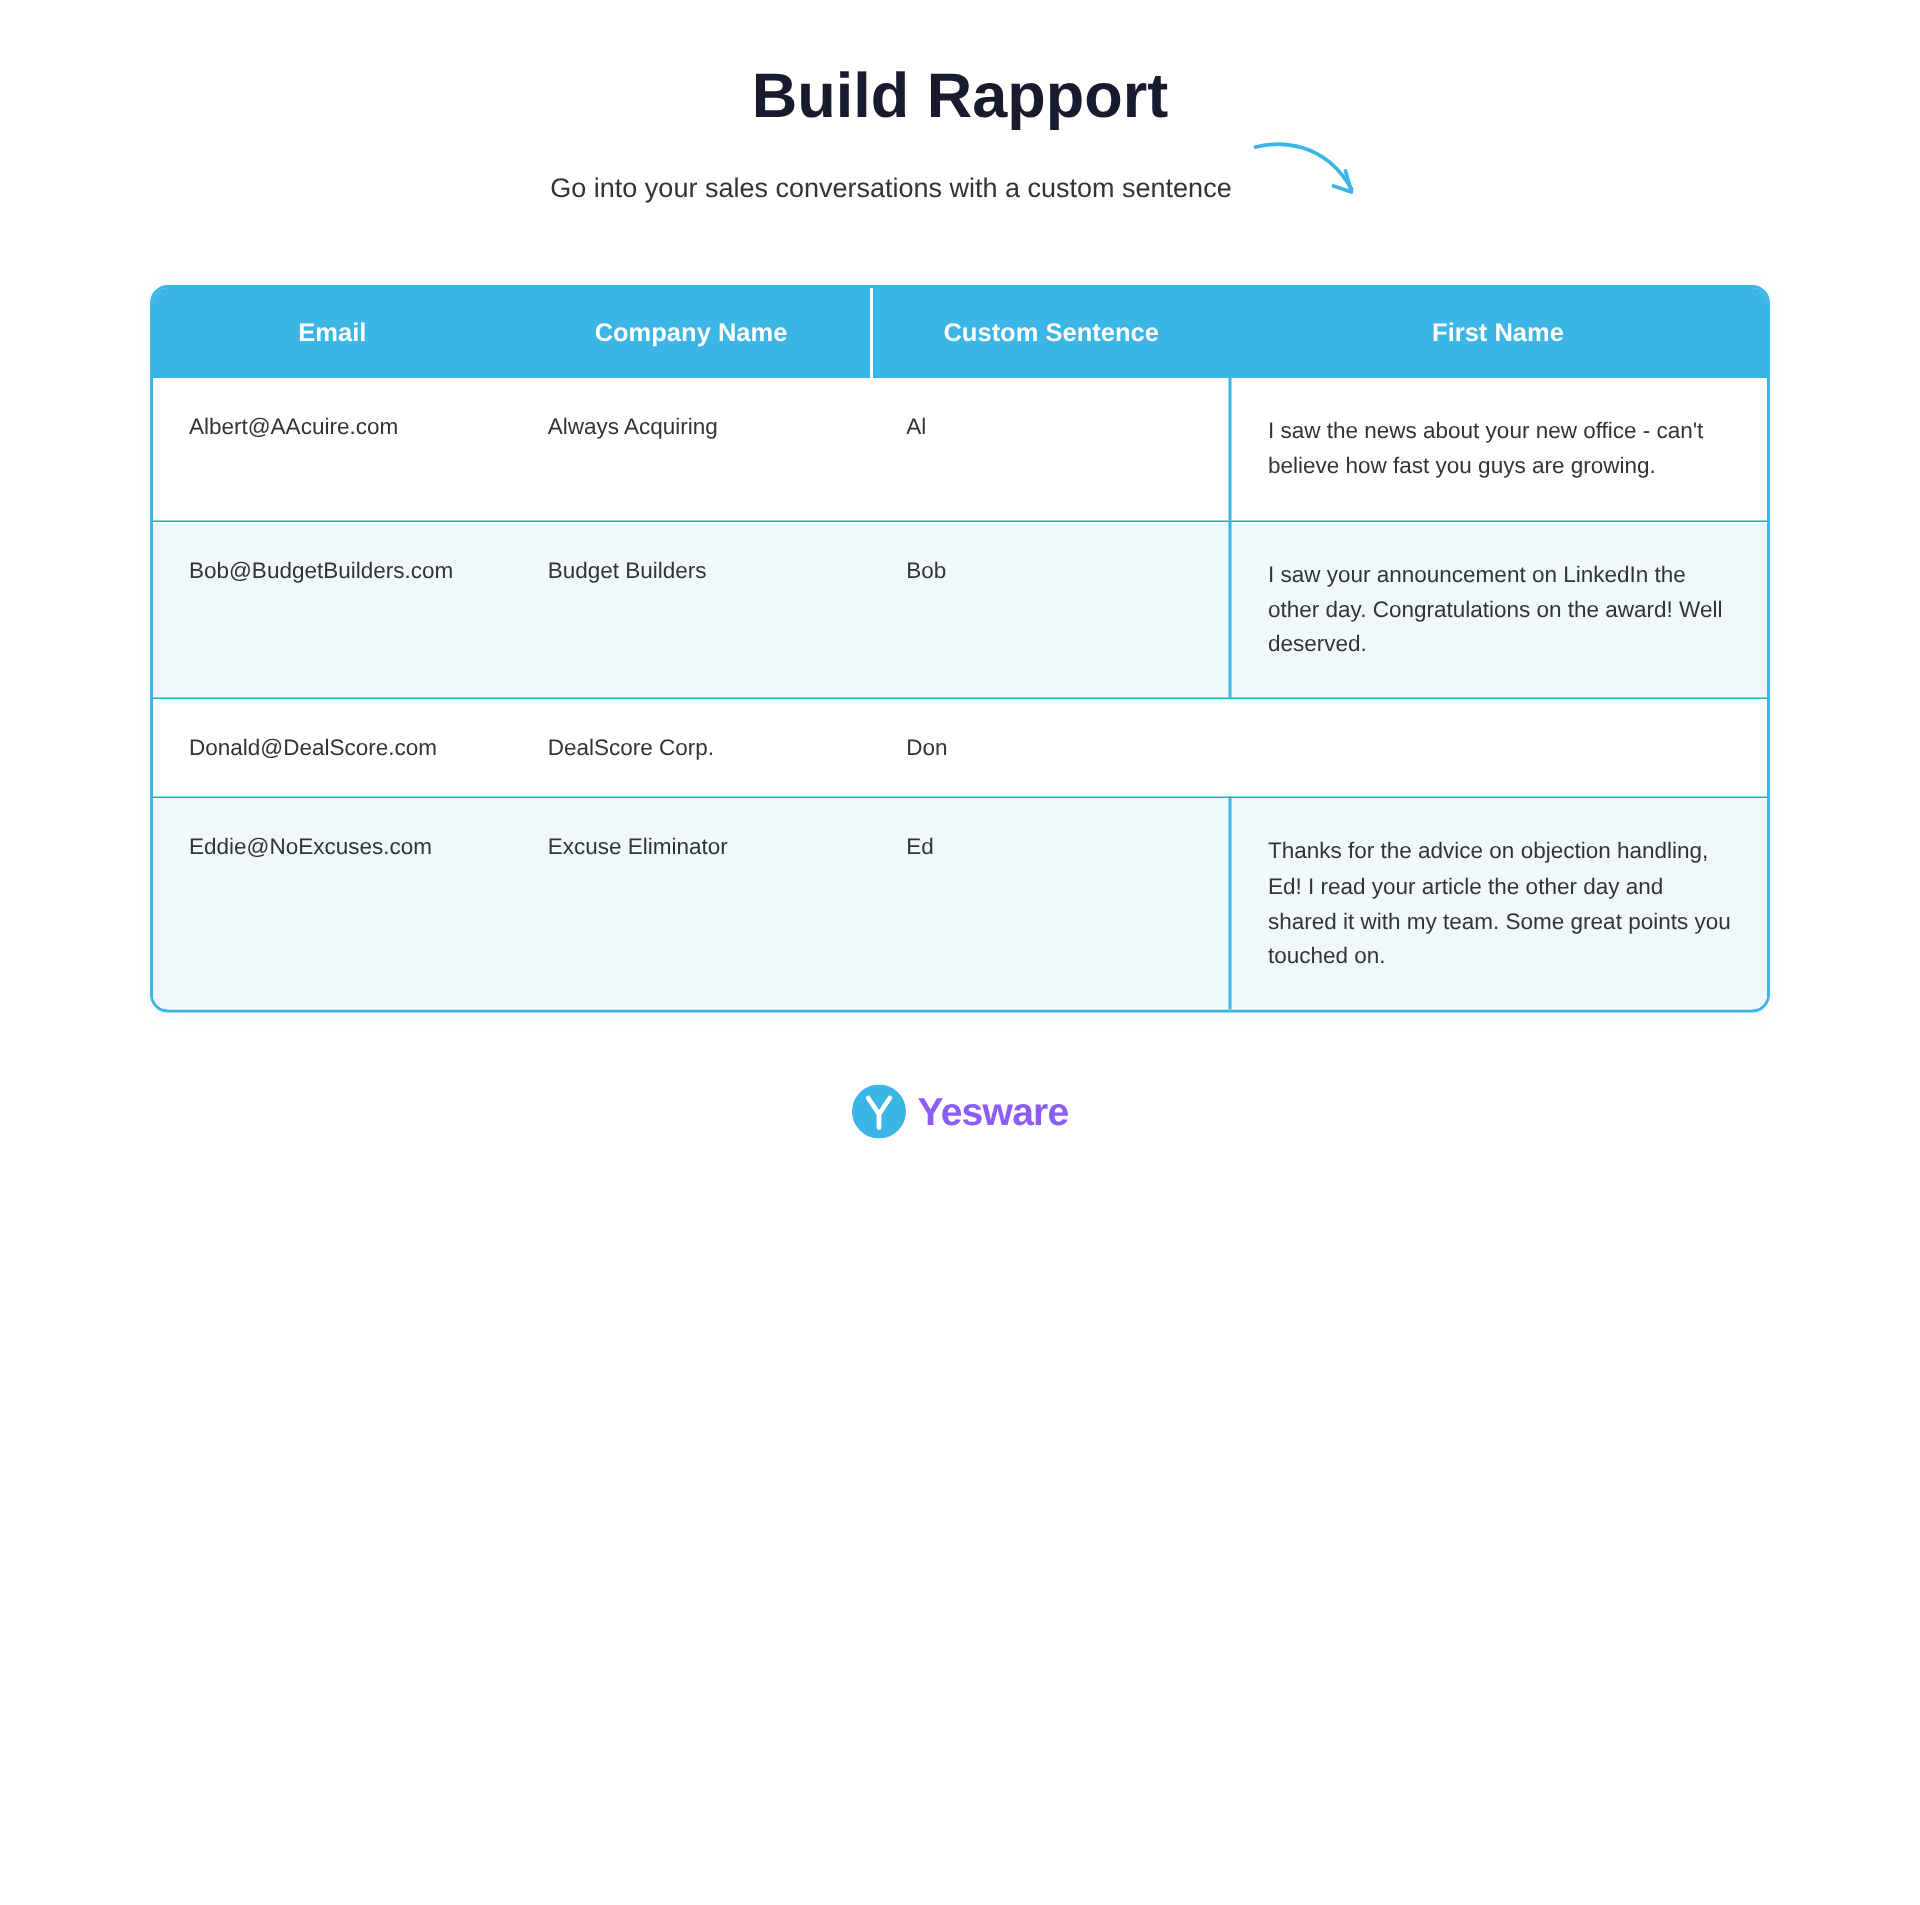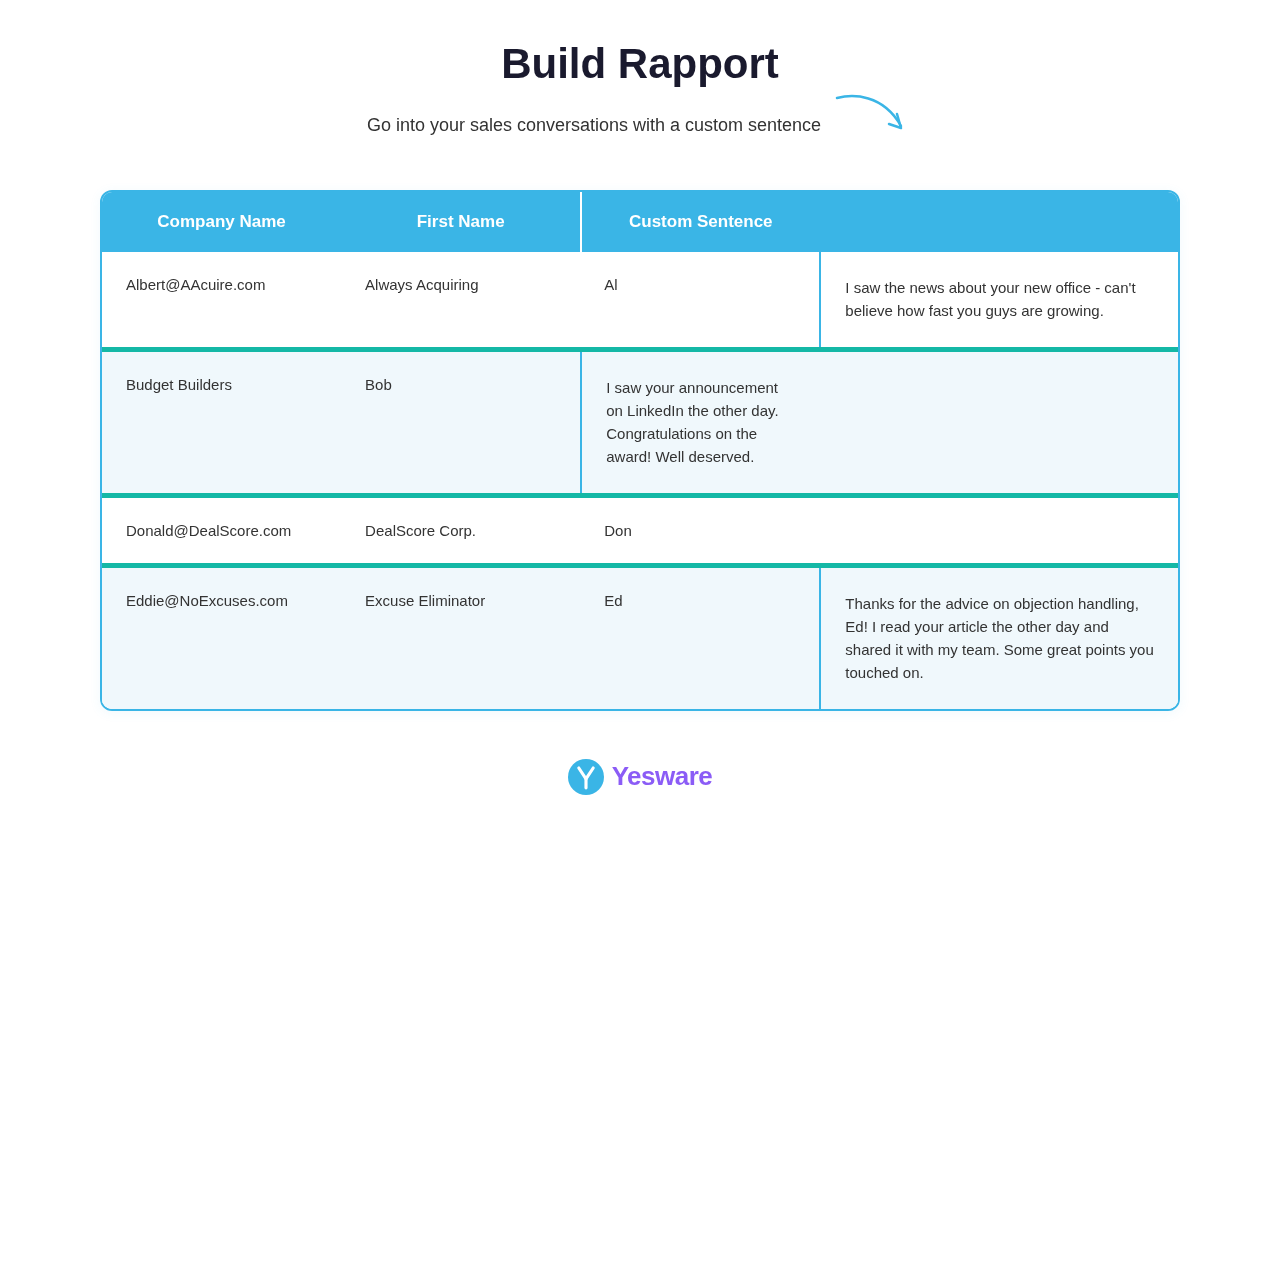--- a/index.html
+++ b/index.html
@@ -67,21 +67,21 @@
       border-left: 2px solid #fff;
     }
 
     .table-body {
       background: #fff;
     }
 
     .table-row {
       display: grid;
       grid-template-columns: 1fr 1fr 1fr 1.5fr;
-      border-bottom: 5px solid #14b8a6;
+      border-bottom: 1px solid #14b8a6;
     }
 
     .table-row:last-child {
       border-bottom: none;
     }
 
     .table-row:nth-child(even) {
       background: #f0f8fc;
     }
 
@@ -140,33 +140,35 @@
 
   <svg class="arrow-svg" width="80" height="60" viewBox="0 0 80 60" fill="none" xmlns="http://www.w3.org/2000/svg">
     <path d="M4 8 C20 4, 50 4, 68 36" stroke="#3ab5e6" stroke-width="2.5" fill="none" stroke-linecap="round"></path>
     <polyline points="56,34 68,38 64,24" fill="none" stroke="#3ab5e6" stroke-width="2.5" stroke-linecap="round" stroke-linejoin="round"></polyline>
   </svg>
 </div>
 
 <div class="table-wrapper">
 
   <div class="table-header">
+    <div class="header-cell">Email</div>
     <div class="header-cell">Company Name</div>
+    <div class="header-cell custom">Custom Sentence</div>
     <div class="header-cell">First Name</div>
-    <div class="header-cell custom">Custom Sentence</div>
   </div>
 
   <div class="table-body" id="table-body">
   <div class="table-row">
       <div class="cell">Albert@AAcuire.com</div>
       <div class="cell">Always Acquiring</div>
       <div class="cell center">Al</div>
       <div class="cell custom-sentence">I saw the news about your new office - can't believe how fast you guys are growing.</div>
     </div>
       <div class="table-row">
+      <div class="cell">Bob@BudgetBuilders.com</div>
       <div class="cell">Budget Builders</div>
       <div class="cell center">Bob</div>
       <div class="cell custom-sentence">I saw your announcement on LinkedIn the other day. Congratulations on the award! Well deserved.</div>
     </div>
       <div class="table-row">
       <div class="cell">Donald@DealScore.com</div>
       <div class="cell">DealScore Corp.</div>
       <div class="cell center">Don</div>
     </div>
       <div class="table-row">

